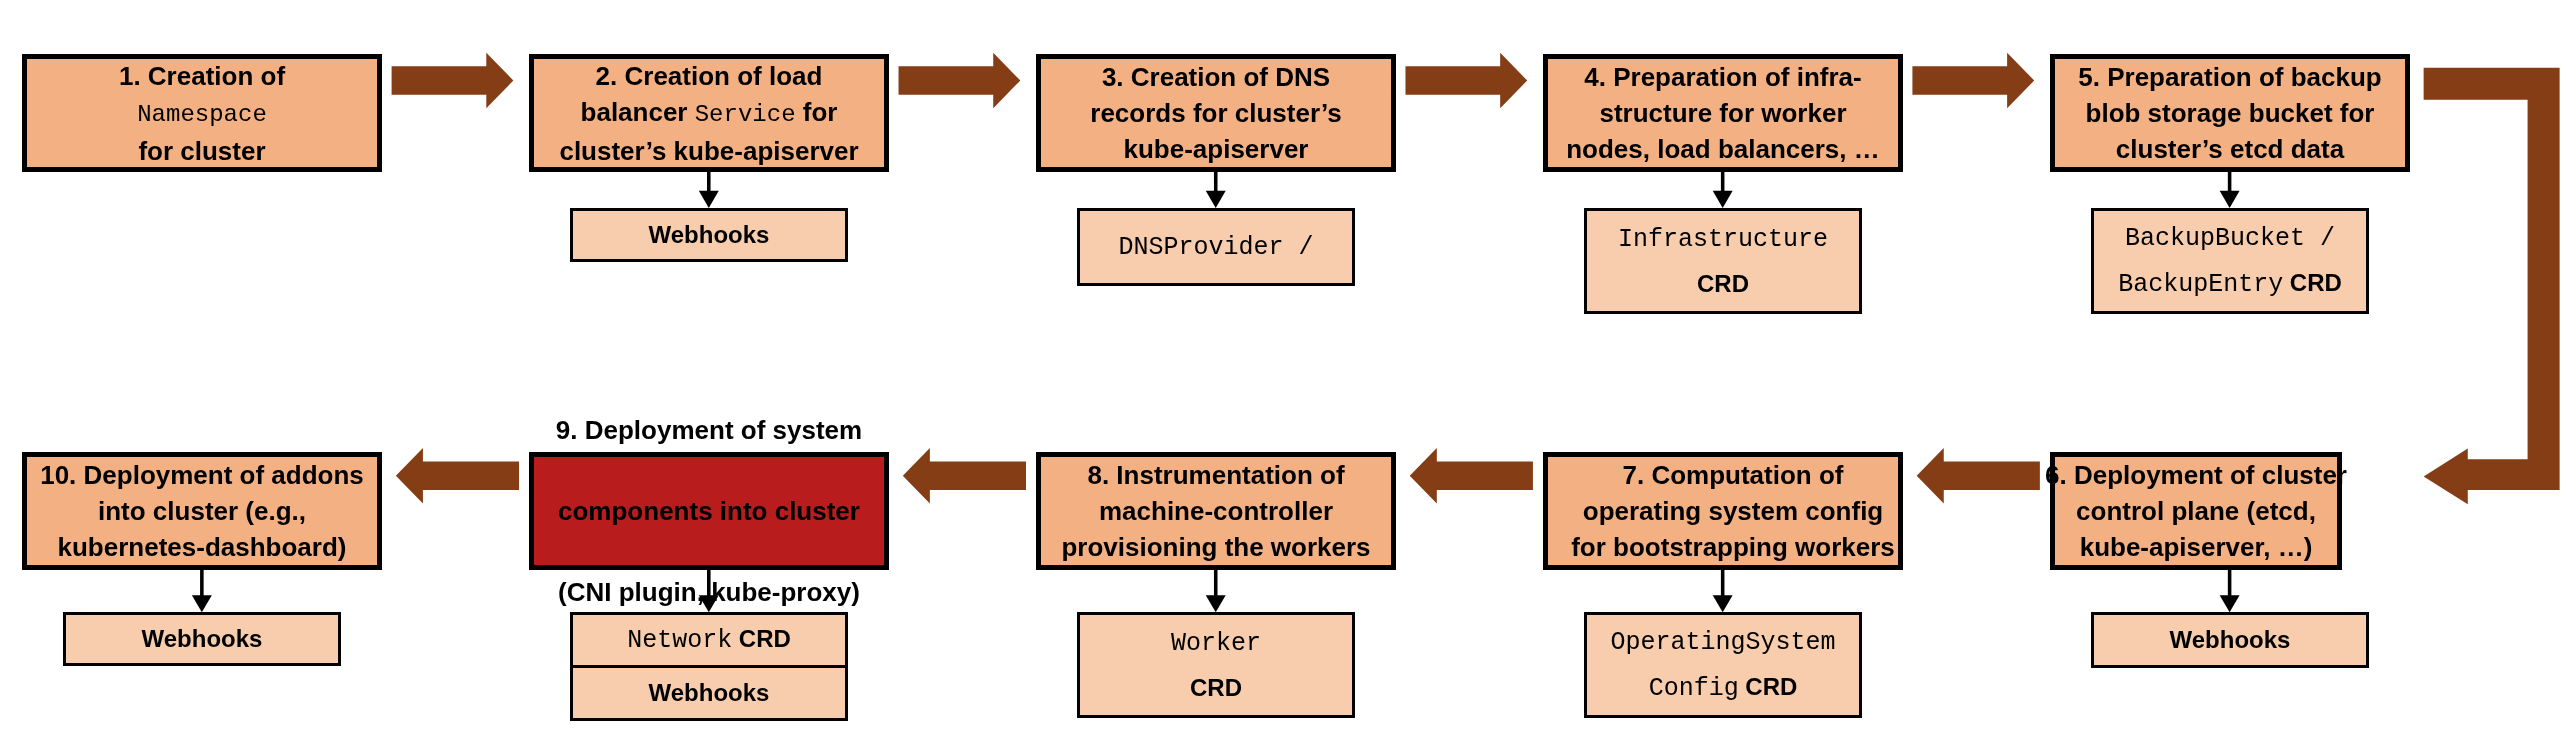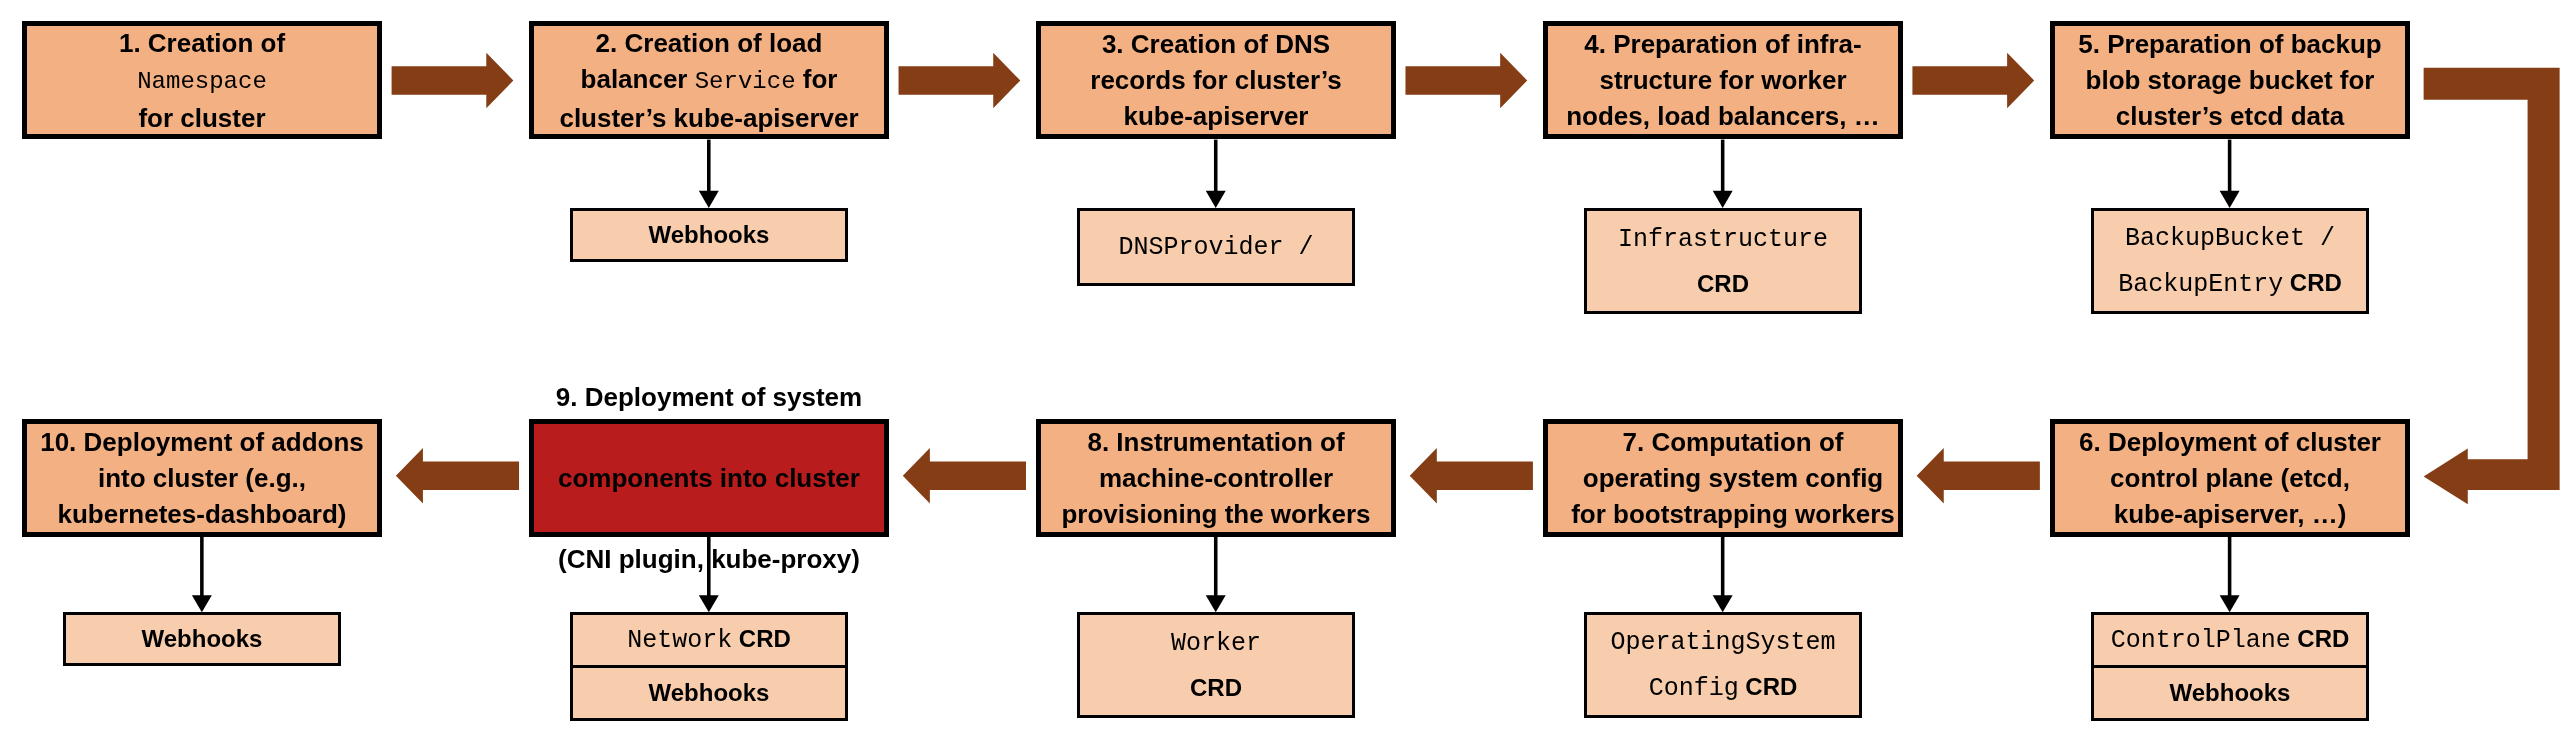--- a/index.html
+++ b/index.html
@@ -4,21 +4,21 @@
 <style>
   html,body{margin:0;padding:0;background:#ffffff;}
   .canvas{
     position:relative;width:2576px;height:742px;background:#ffffff;
     font-family:"Liberation Sans",sans-serif;color:#000;overflow:hidden;
   }
   #arrow-layer{position:absolute;left:0;top:0;width:2576px;height:742px;}
   .step-box{
     position:absolute;box-sizing:border-box;border:5px solid #000;
     display:flex;flex-direction:column;align-items:center;justify-content:center;
-    text-align:center;font-weight:700;font-size:26px;line-height:36px;
+    text-align:center;font-weight:700;font-size:26px;line-height:36px;margin-top:33px;
   }
   .txt-line{white-space:pre;}
   .seg-sans{font-family:"Liberation Sans",sans-serif;}
   .step-box .seg-mono{
     font-family:"Liberation Mono","DejaVu Sans Mono",monospace;
     font-weight:400;font-size:24px;
   }
   .sub-box{position:absolute;box-sizing:border-box;border:3.6px solid #000;}
   .sub-cell{
     display:flex;flex-direction:column;align-items:center;justify-content:center;
@@ -105,29 +105,26 @@
         <div class="txt-line"><span class="seg-sans">5. Preparation of backup</span></div>
         <div class="txt-line"><span class="seg-sans">blob storage bucket for</span></div>
         <div class="txt-line"><span class="seg-sans">cluster’s etcd data</span></div>
       </div>
       <div class="sub-box" style="left: 2091px; top: 208px; width: 278px; background: rgb(247, 205, 173); border-color: rgb(0, 0, 0);">
         <div class="sub-cell" style="height: 100px;">
           <div class="txt-line"><span class="seg-mono">BackupBucket /</span></div>
           <div class="txt-line"><span class="seg-mono">BackupEntry</span><span class="seg-bold"> CRD</span></div>
         </div>
       </div>
-      <div class="step-box" style="left: 2050px; top: 419px; width: 360px; height: 118px; background: rgb(243, 176, 131); border-color: rgb(0, 0, 0);">
+      <div class="step-box" style="left: 2050px; top: 419px; width: 292px; height: 118px; background: rgb(243, 176, 131); border-color: rgb(0, 0, 0);">
         <div class="txt-line"><span class="seg-sans">6. Deployment of cluster</span></div>
         <div class="txt-line"><span class="seg-sans">control plane (etcd,</span></div>
         <div class="txt-line"><span class="seg-sans">kube-apiserver, …)</span></div>
       </div>
       <div class="sub-box" style="left: 2091px; top: 612px; width: 278px; background: rgb(247, 205, 173); border-color: rgb(0, 0, 0);">
-        <div class="sub-cell" style="height: 50px;">
-          <div class="txt-line"><span class="seg-mono">ControlPlane</span><span class="seg-bold"> CRD</span></div>
-        </div>
         <div class="sub-cell" style="height: 50px;">
           <div class="txt-line"><span class="seg-bold">Webhooks</span></div>
         </div>
       </div>
       <div class="step-box" style="left: 1543px; top: 419px; width: 360px; height: 118px; background: rgb(243, 176, 131); border-color: rgb(0, 0, 0); padding-left: 20px;">
         <div class="txt-line"><span class="seg-sans">7. Computation of</span></div>
         <div class="txt-line"><span class="seg-sans">operating system config</span></div>
         <div class="txt-line"><span class="seg-sans">for bootstrapping workers</span></div>
       </div>
       <div class="sub-box" style="left: 1584px; top: 612px; width: 278px; background: rgb(247, 205, 173); border-color: rgb(0, 0, 0);">

